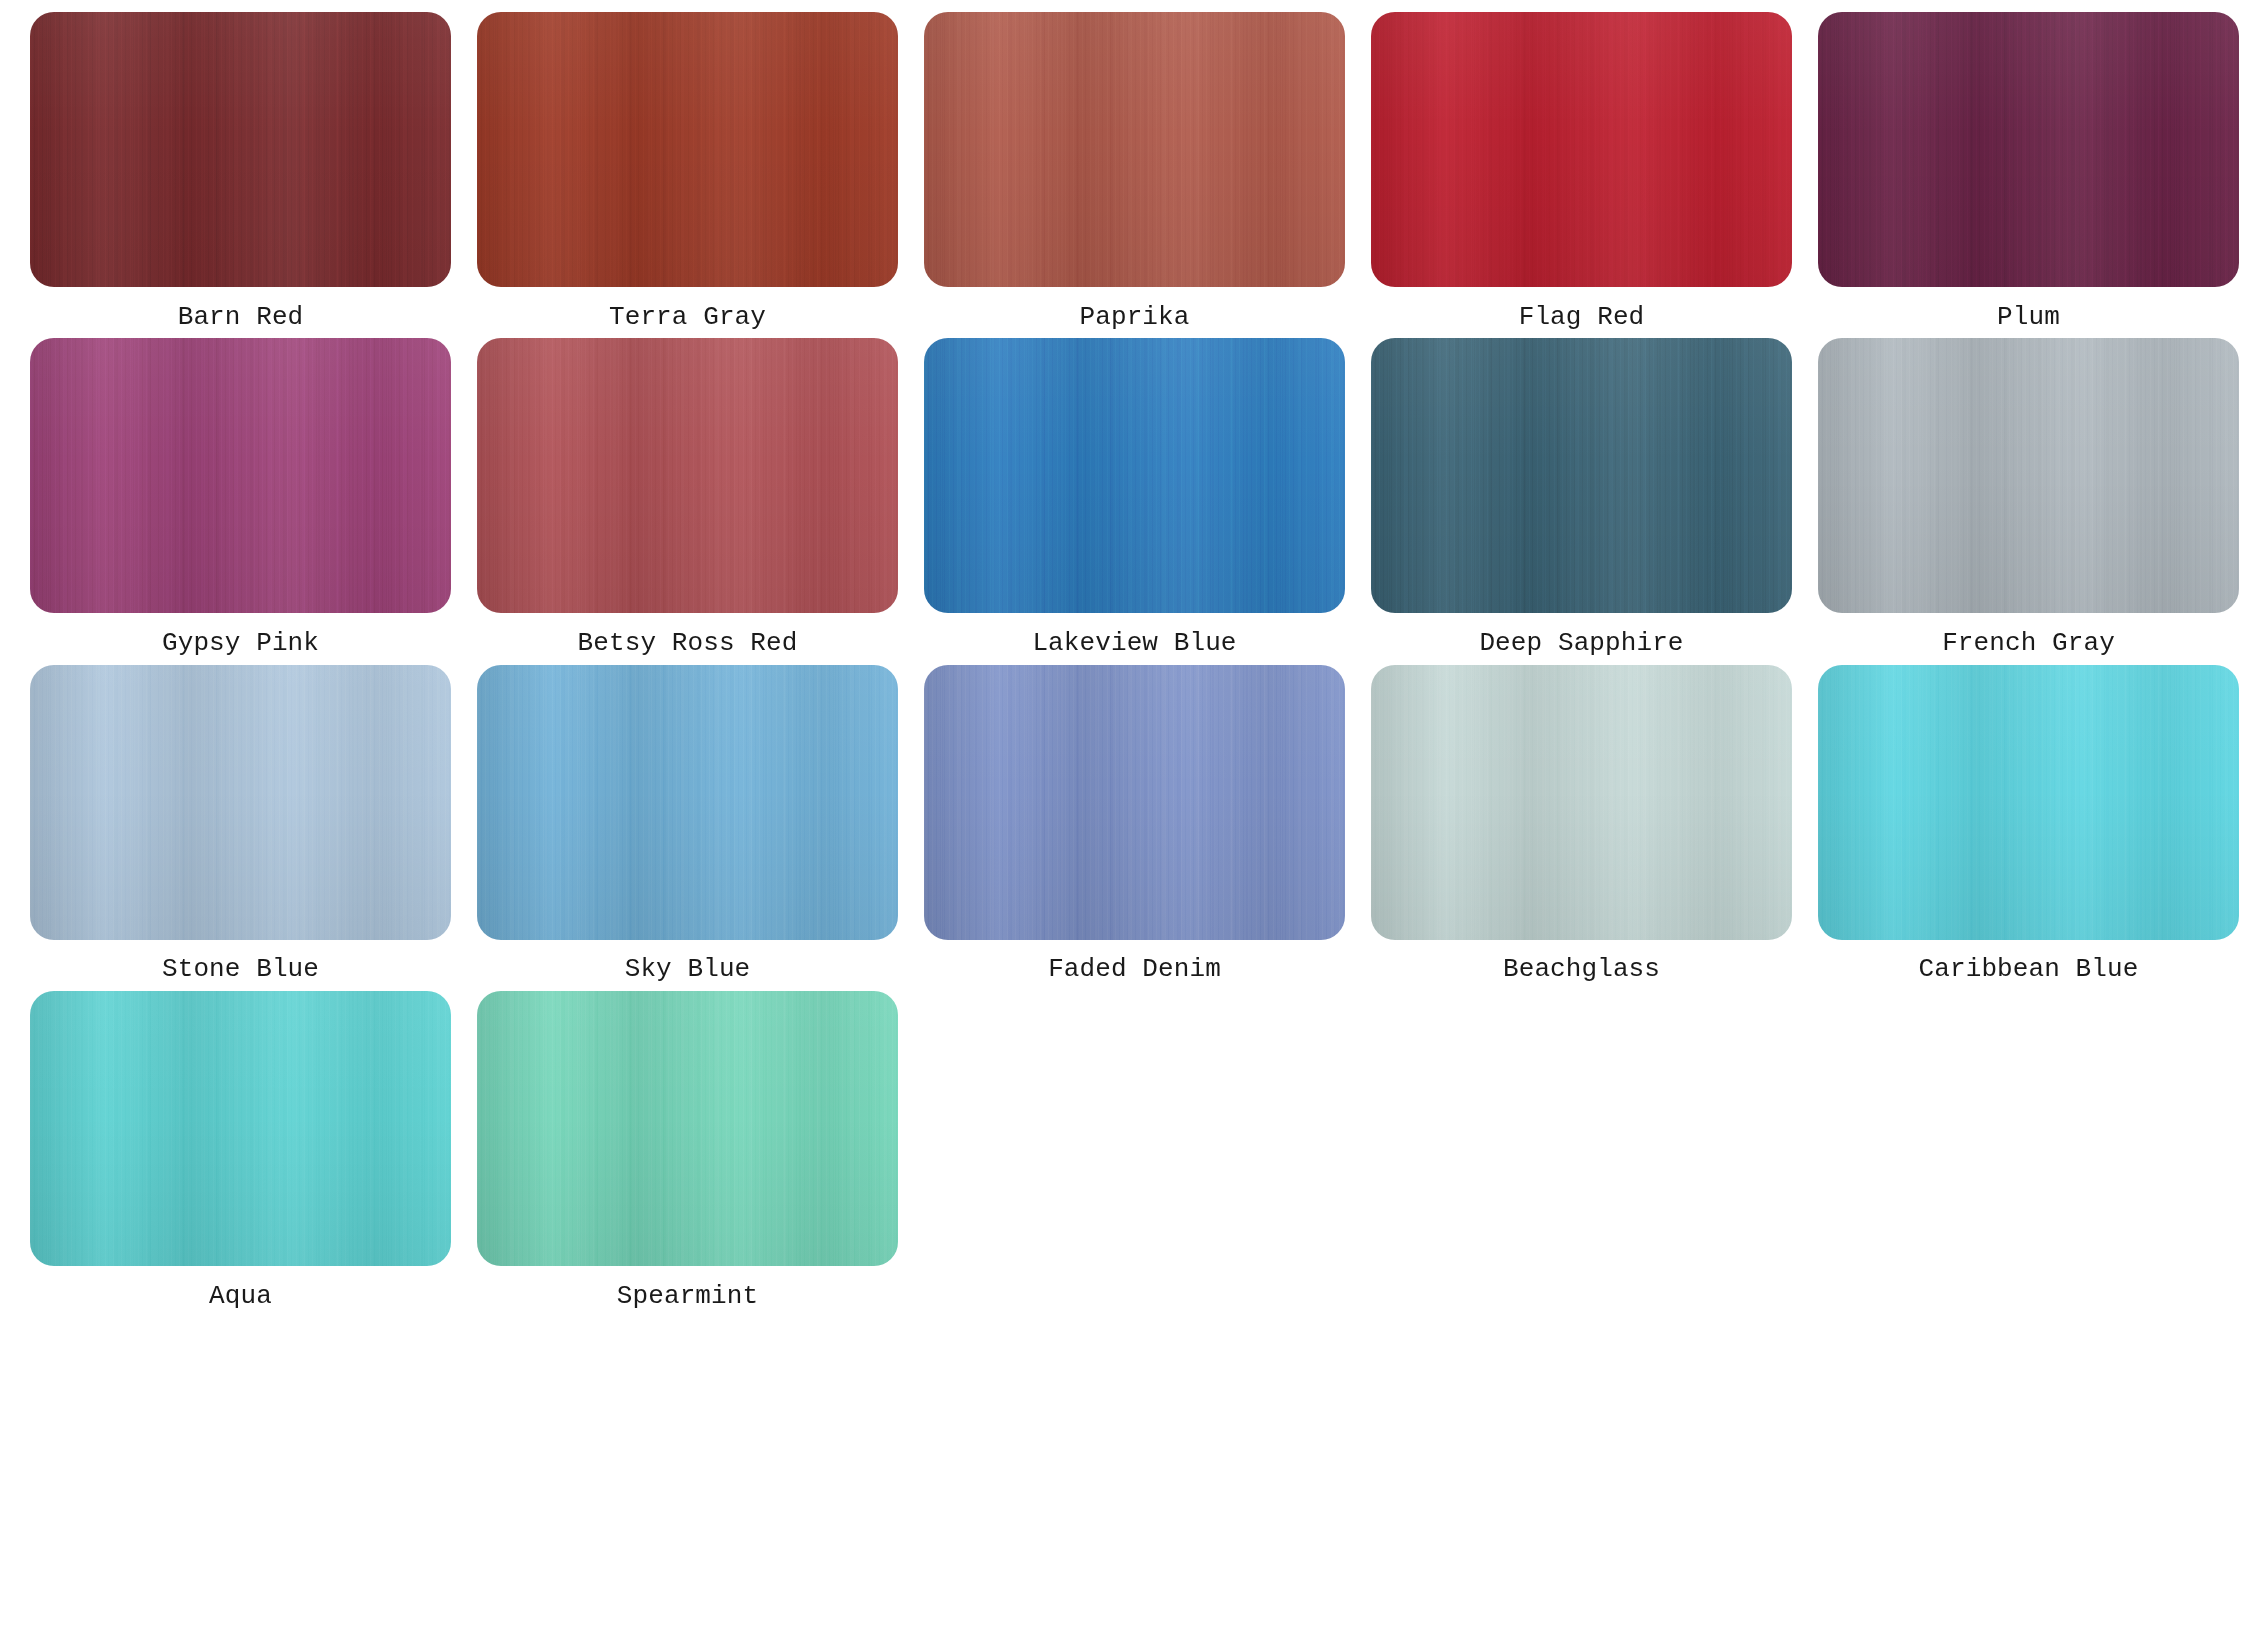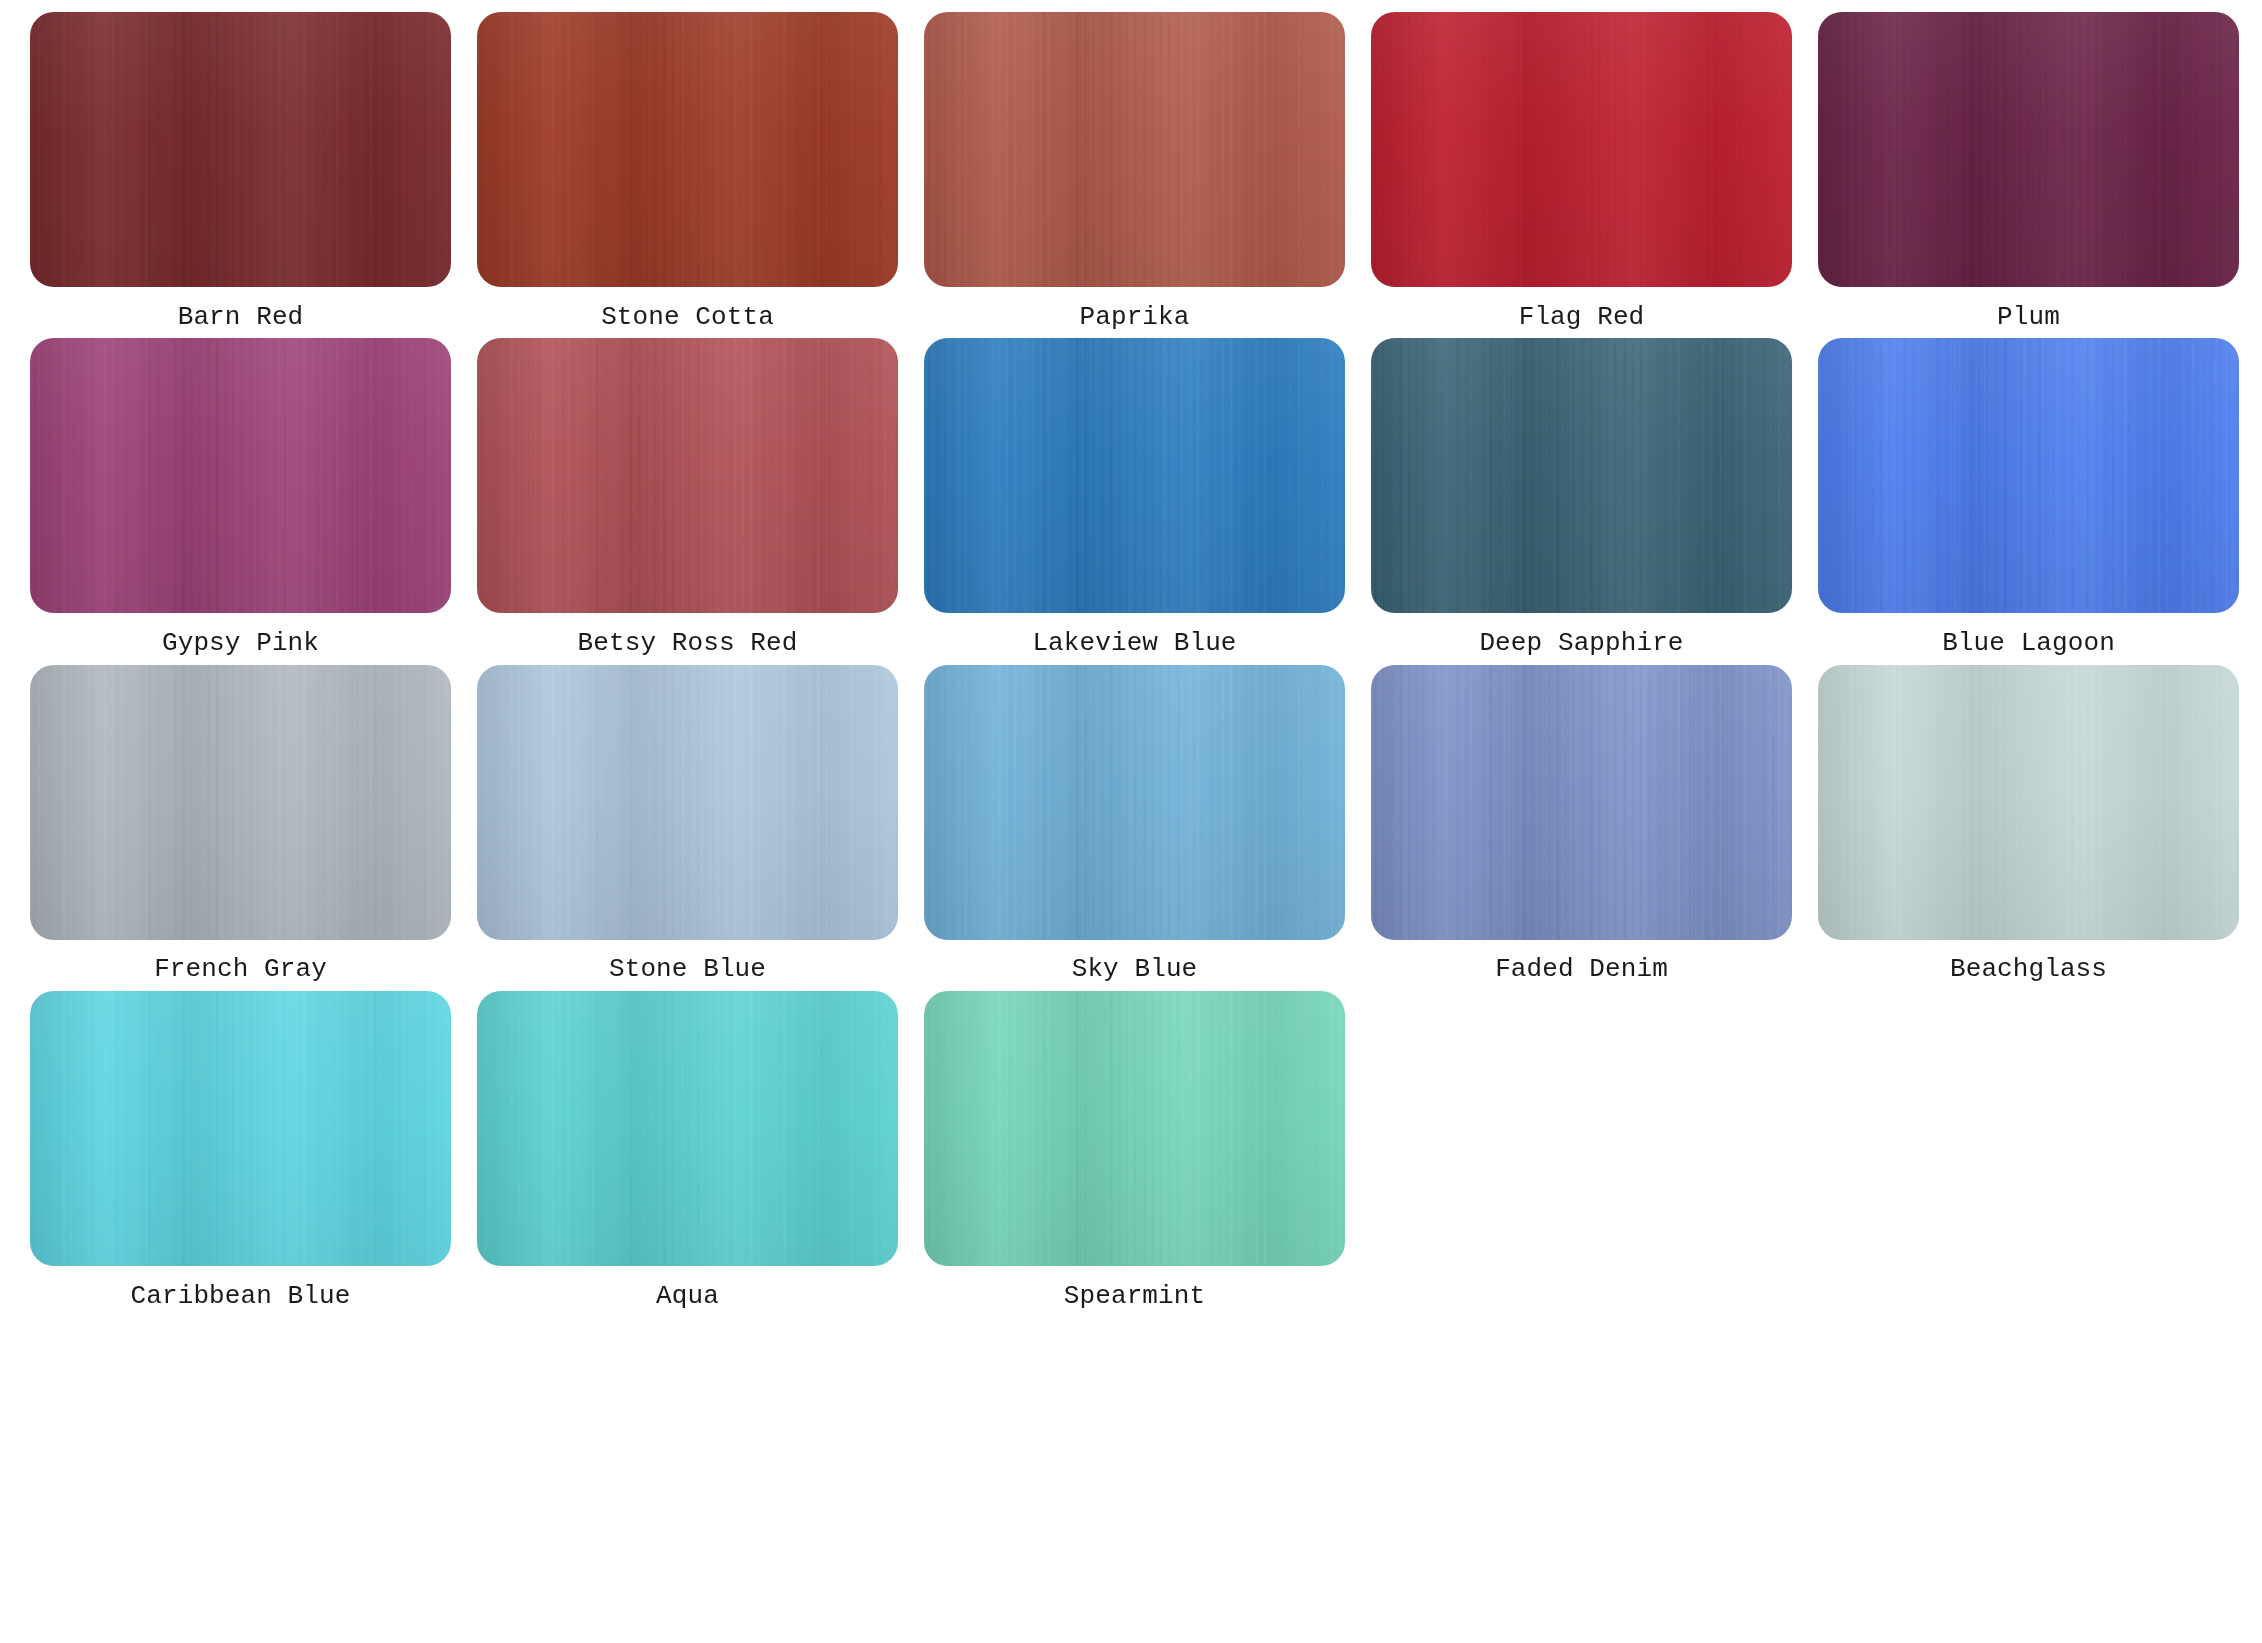--- a/index.html
+++ b/index.html
@@ -119,21 +119,21 @@
         <div class="chip-shade"></div>
       </div>
       <div class="swatch-label">Barn Red</div>
     </div>
     <div class="swatch-cell">
       <div class="swatch-chip">
         <div class="chip-base" style="background-color: rgb(158, 59, 40);"></div>
         <div class="chip-grain"></div>
         <div class="chip-shade"></div>
       </div>
-      <div class="swatch-label">Stone Cotta</div>
+      <div class="swatch-label">Terra Gray</div>
     </div>
     <div class="swatch-cell">
       <div class="swatch-chip">
         <div class="chip-base" style="background-color: rgb(176, 91, 76);"></div>
         <div class="chip-grain"></div>
         <div class="chip-shade"></div>
       </div>
       <div class="swatch-label">Paprika</div>
     </div>
     <div class="swatch-cell">
@@ -179,28 +179,20 @@
     <div class="swatch-cell">
       <div class="swatch-chip">
         <div class="chip-base" style="background-color: rgb(60, 101, 119);"></div>
         <div class="chip-grain"></div>
         <div class="chip-shade"></div>
       </div>
       <div class="swatch-label">Deep Sapphire</div>
     </div>
     <div class="swatch-cell">
       <div class="swatch-chip">
-        <div class="chip-base" style="background-color: rgb(79, 127, 238);"></div>
-        <div class="chip-grain"></div>
-        <div class="chip-shade"></div>
-      </div>
-      <div class="swatch-label">Blue Lagoon</div>
-    </div>
-    <div class="swatch-cell">
-      <div class="swatch-chip">
         <div class="chip-base" style="background-color: rgb(175, 184, 190);"></div>
         <div class="chip-grain"></div>
         <div class="chip-shade"></div>
       </div>
       <div class="swatch-label">French Gray</div>
     </div>
     <div class="swatch-cell">
       <div class="swatch-chip">
         <div class="chip-base" style="background-color: rgb(174, 198, 220);"></div>
         <div class="chip-grain"></div>

